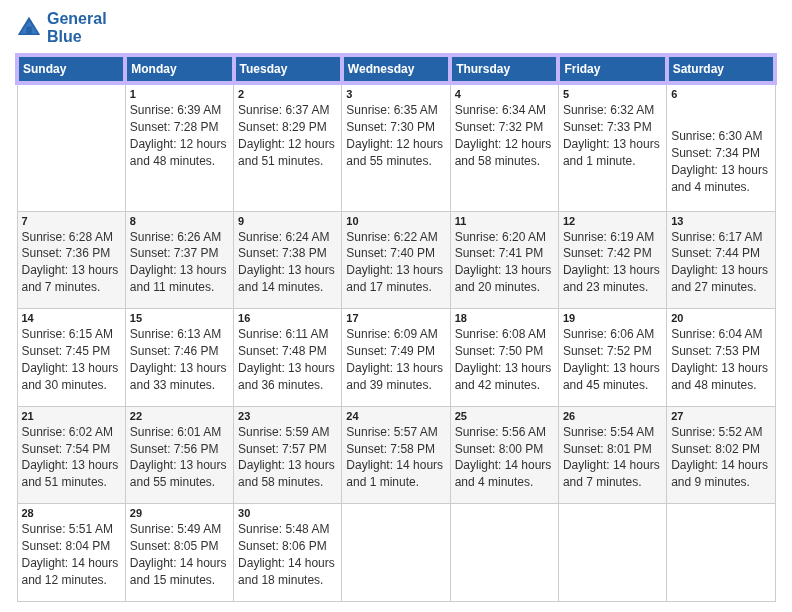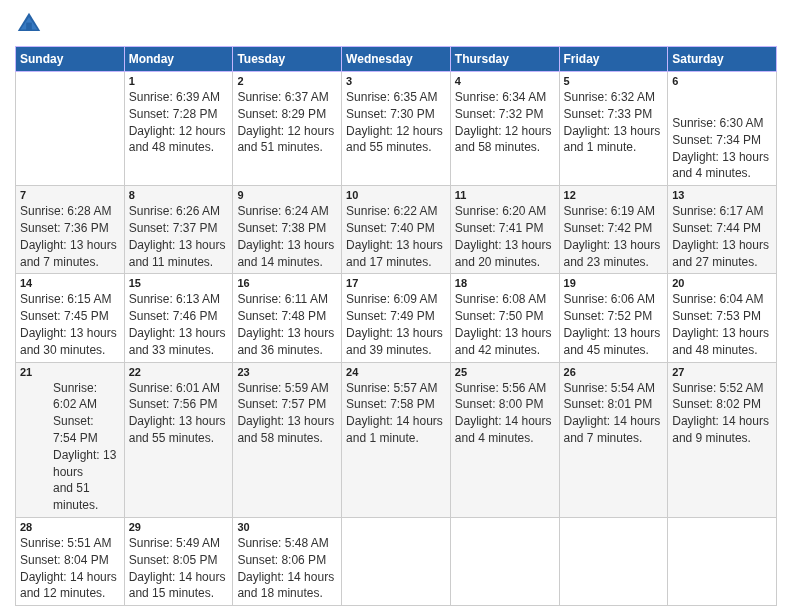--- a/index.html
+++ b/index.html
@@ -51,21 +51,21 @@
       width: 100%;
       table-layout: fixed;
     }
     .calendar th {
       background: #2563a8;
       color: #fff;
       font-size: 12px;
       font-weight: bold;
       padding: 5px 4px;
       text-align: left;
-      border: 1px solid #c4b5fd;
+      border: 4px solid #c4b5fd;
     }
     .calendar td {
       border: 1px solid #ccc;
       vertical-align: top;
       padding: 3px 4px;
       font-size: 9.5px;
       color: #222;
       background: #fff;
       height: 78px;
     }
@@ -91,20 +91,26 @@
 <body>
 
 <div class="page">
   <div class="header">
     <div class="logo">
       <svg class="logo-icon" viewBox="0 0 40 40">
         <polygon points="20,4 36,30 4,30" fill="#2563a8"></polygon>
         <polygon points="20,10 32,28 8,28" fill="#4a90d9" opacity="0.5"></polygon>
         <rect x="16" y="18" width="8" height="12" fill="#2563a8"></rect>
       </svg>
+      <div>
+        <div style="font-size:16px;font-weight:bold;color:#333;line-height:1.1;">
+          <span style="color:#2563a8;">General</span>
+        </div>
+        <div style="font-size:16px;font-weight:bold;color:#2563a8;line-height:1.1;">Blue</div>
+      </div>
     </div>
     <div class="title-block">
       <div class="month-year"></div>
       <div class="location"></div>
     </div>
   </div>
 
   <table class="calendar">
     <thead>
       <tr>
@@ -261,21 +267,21 @@
             <span class="day-num">20</span>
             <div class="day-info" style="white-space: pre-line;">Sunrise: 6:04 AM
 Sunset: 7:53 PM
 Daylight: 13 hours
 and 48 minutes.</div>
           </td>
         </tr>
         <tr>
           <td>
             <span class="day-num">21</span>
-            <div class="day-info" style="white-space: pre-line; margin-left: 33px;">Sunrise: 6:02 AM
+            <div class="day-info" style="white-space: pre-line;">Sunrise: 6:02 AM
 Sunset: 7:54 PM
 Daylight: 13 hours
 and 51 minutes.</div>
           </td>
           <td>
             <span class="day-num">22</span>
             <div class="day-info" style="white-space: pre-line;">Sunrise: 6:01 AM
 Sunset: 7:56 PM
 Daylight: 13 hours
 and 55 minutes.</div>

